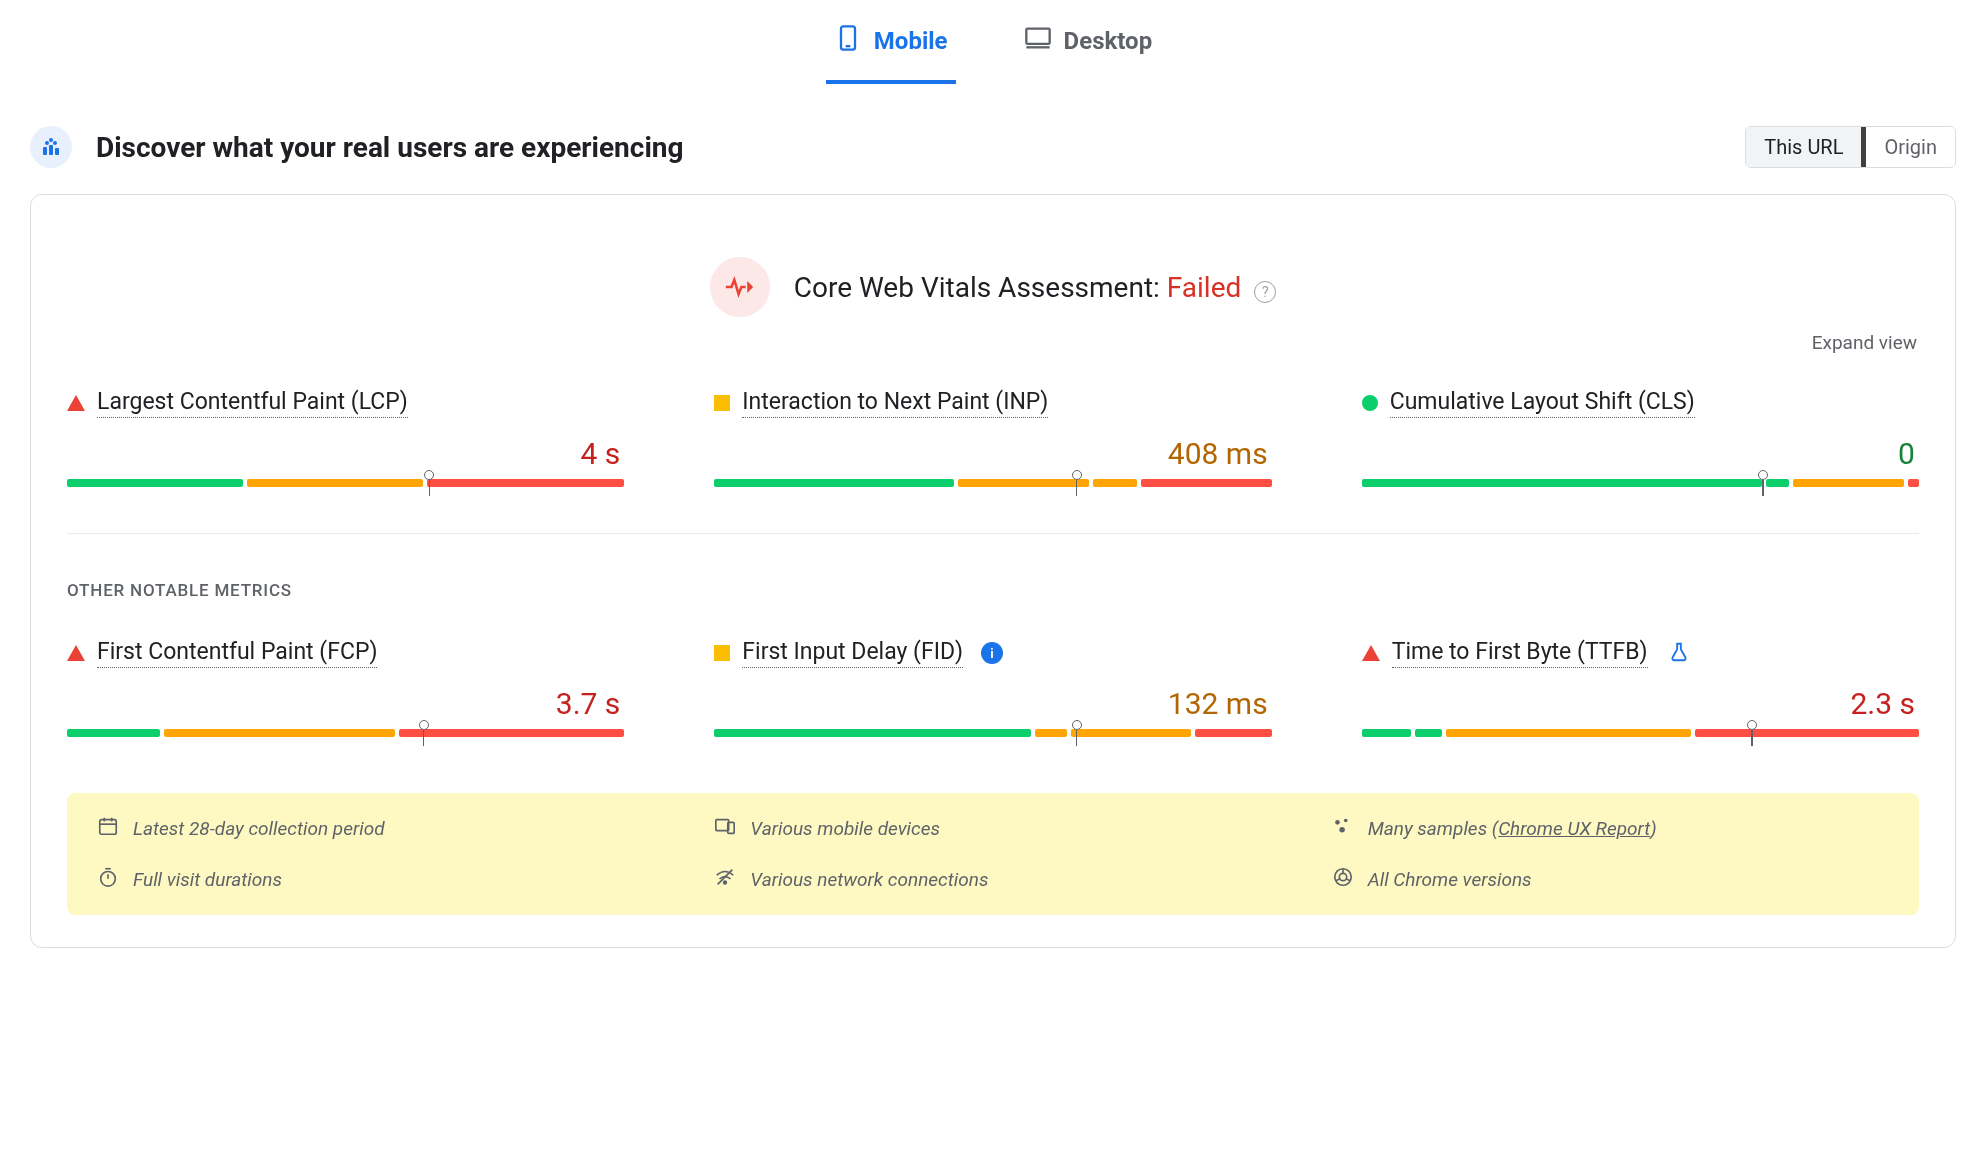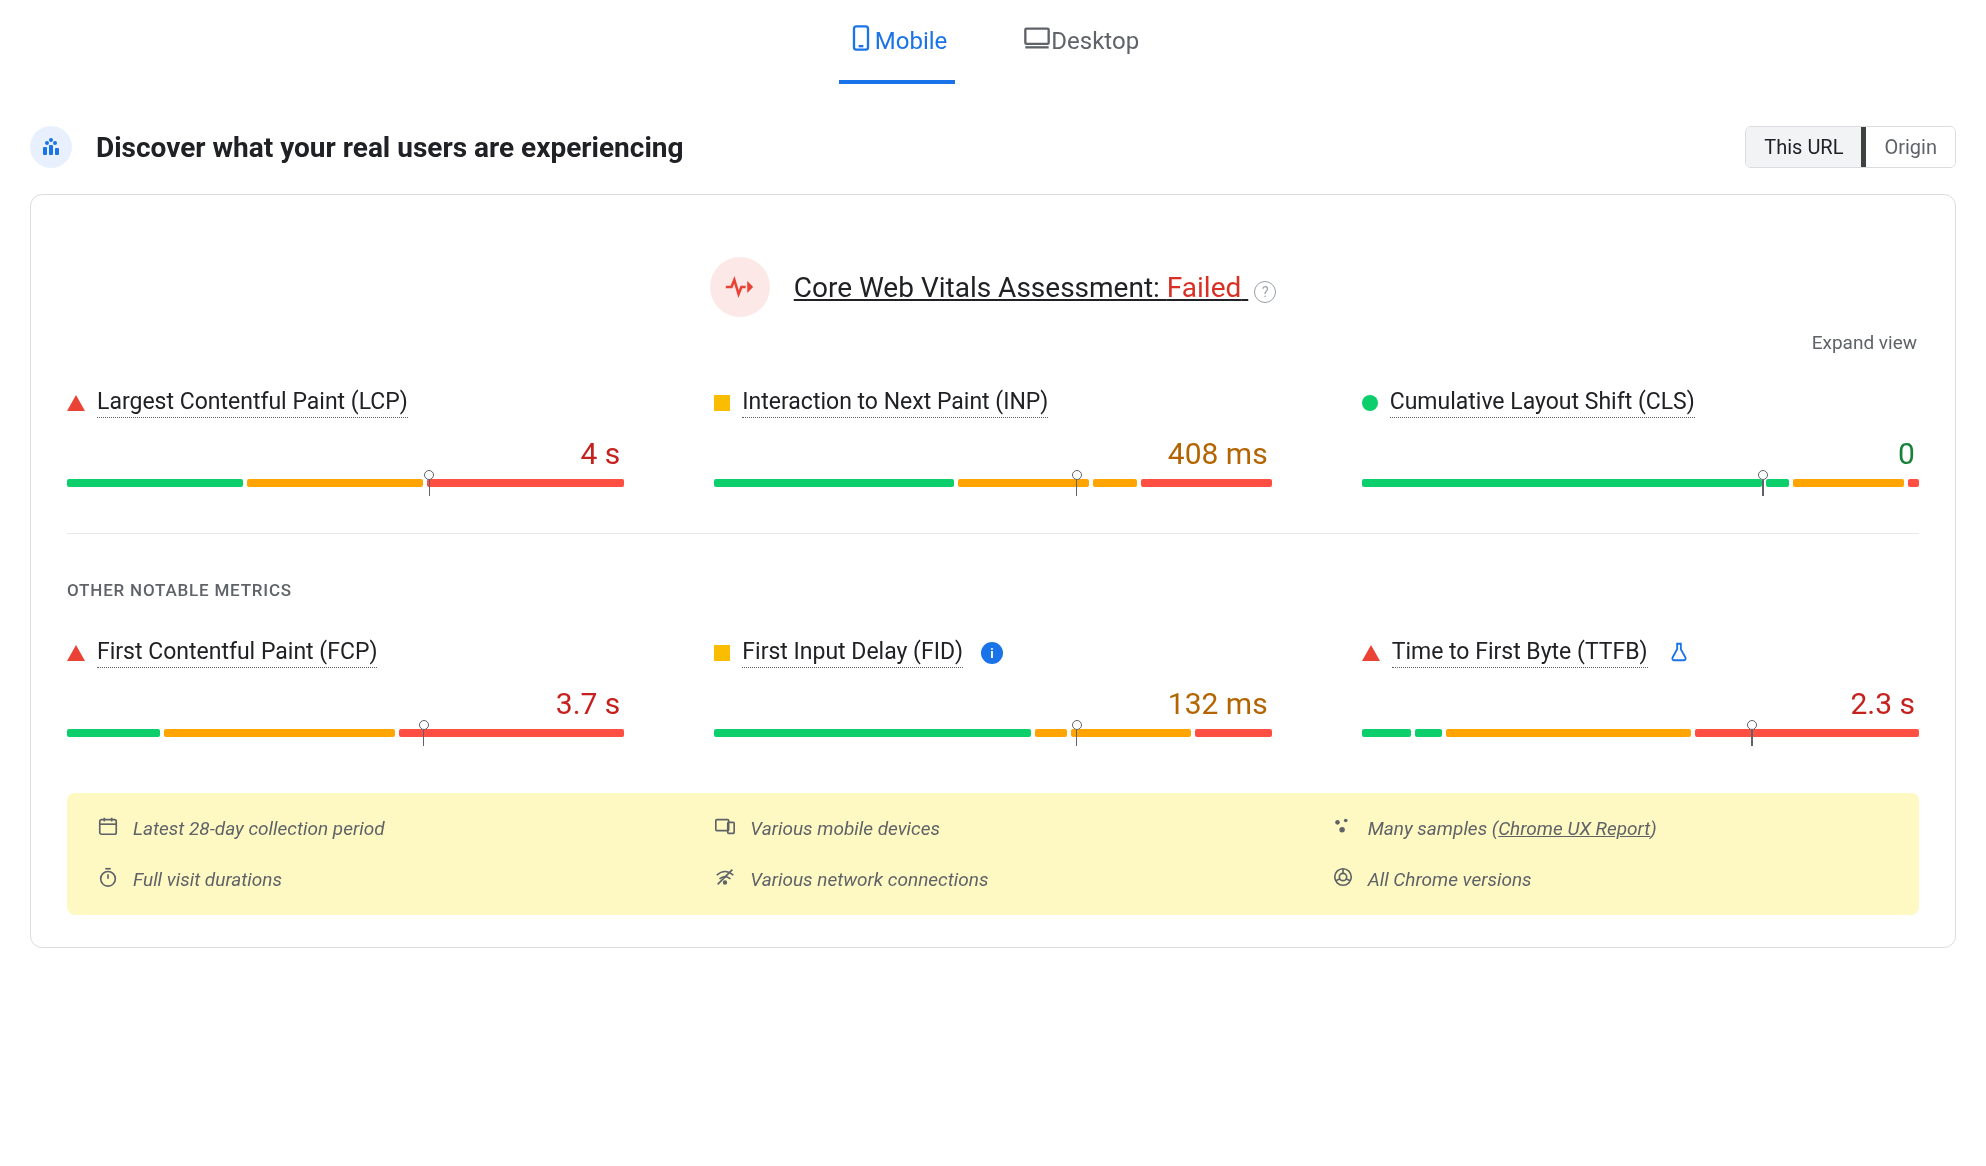--- a/index.html
+++ b/index.html
@@ -2,39 +2,39 @@
 <html><head>
 <meta charset="utf-8">
 <style>
 * { margin:0; padding:0; box-sizing:border-box; font-family:'Roboto','Google Sans',Arial,sans-serif; }
 body { background:#fff; color:#202124; font-size:14px; }
 
 .root { width:1986px; margin:0 auto; padding:0 30px 40px; transform-origin:top left; }
 
 
 .tabs { display:flex; justify-content:center; gap:60px; padding:18px 0 0; }
-.tab { display:flex; align-items:center; padding:6px 8px 22px; font-size:24px; font-weight:400; color:#5f6368; cursor:pointer; border-bottom:4px solid transparent; }
+.tab { display:flex; align-items:center; gap:12px; padding:6px 8px 22px; font-size:24px; font-weight:700; color:#5f6368; cursor:pointer; border-bottom:4px solid transparent; }
 .tab.active { color:#1a73e8; border-bottom-color:#1a73e8; }
 .tab svg { width:28px; height:28px; }
 
 
 .header-row { display:flex; align-items:center; justify-content:space-between; margin:42px 0 26px; }
 .header-left { display:flex; align-items:center; gap:24px; }
 .blue-icon { width:42px; height:42px; border-radius:50%; background:#e8f0fe; display:flex; align-items:center; justify-content:center; }
 .blue-icon svg { width:24px; height:24px; }
 .header-title { font-size:28px; font-weight:700; color:#202124; }
 .toggle-group { display:flex; border:1px solid #dadce0; border-radius:6px; overflow:hidden; }
 .toggle-btn { padding:8px 18px; font-size:20px; color:#5f6368; background:#fff; border:none; cursor:pointer; }
 .toggle-btn.active { background:#f1f3f4; color:#202124; }
 .toggle-btn:first-child { border-right:5px solid #404040; }
 
 
 .card { border:1px solid #dadce0; border-radius:12px; padding:32px 36px; }
 
-.assessment { display:flex; justify-content:center; align-items:center; gap:24px; padding:30px 0 12px; font-size:28px; font-weight:400; position:relative;text-decoration:underline;}
+.assessment { display:flex; justify-content:center; align-items:center; gap:24px; padding:30px 0 12px; font-size:28px; font-weight:400; position:relative;}
 .pulse-circle { width:60px; height:60px; border-radius:50%; background:#fce8e6; display:flex; align-items:center; justify-content:center; }
 .pulse-circle svg { width:34px; height:34px; }
 .status-fail { color:#d93025; }
 .help-circle { width:22px; height:22px; border:1.5px solid #9aa0a6; border-radius:50%; display:inline-flex; align-items:center; justify-content:center; font-size:14px; color:#9aa0a6; margin-left:6px; }
 
 .expand-link { text-align:right; color:#5f6368; font-size:19px; padding:2px 2px 34px; cursor:pointer; }
 
 
 .metrics-row { display:grid; grid-template-columns:1fr 1fr 1fr; gap:90px; }
 .metric { }

